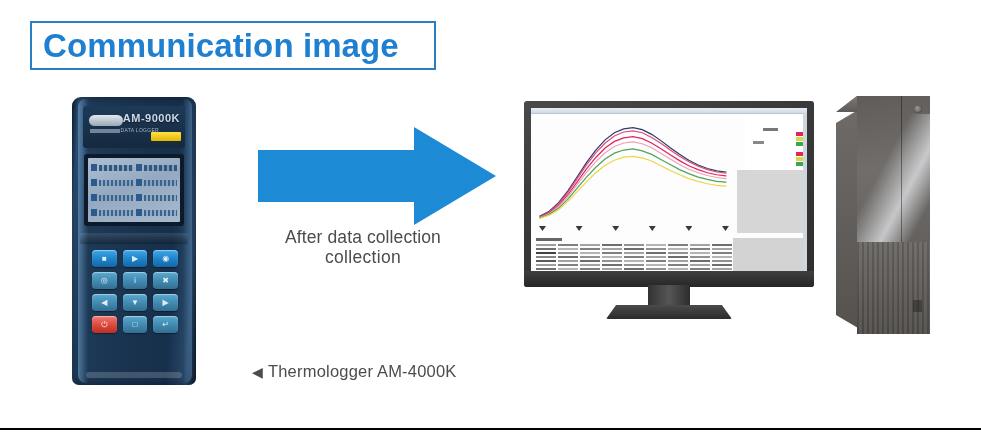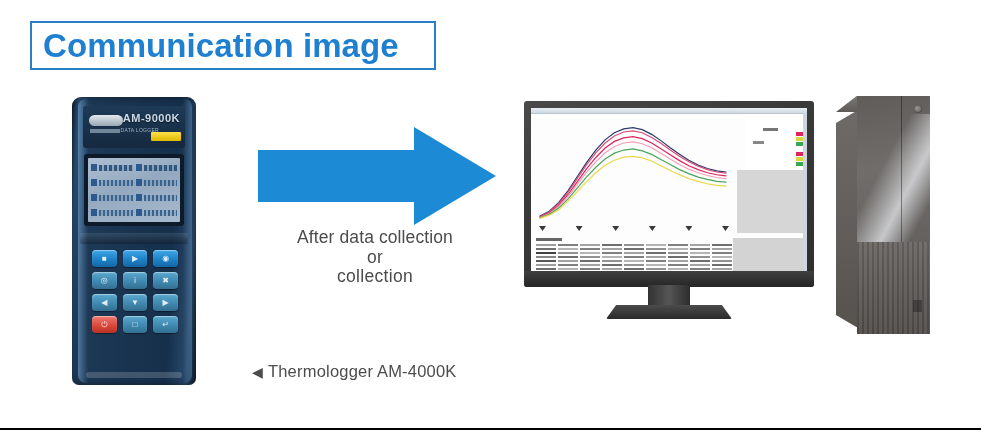--- a/index.html
+++ b/index.html
@@ -259,21 +259,21 @@
     font-size: 16px;
     font-weight: 700;
     color: #ffffff;
     letter-spacing: 0.1px;
     pointer-events: none;
   }
 
   
   #center-caption {
     position: absolute;
-    left: 244px;
+    left: 232px;
     top: 228px;
     width: 262px;
     text-align: center;
     color: #4c4c4c;
     font-size: 17.5px;
     line-height: 1.12;
     letter-spacing: 0.1px;
   }
   #center-caption .l3 { margin-top: 1px; }
   #center-caption .l4 { letter-spacing: 0.3px; }
@@ -645,21 +645,20 @@
   </div>
 
   <div id="arrow">
     <svg width="238" height="98" viewBox="0 0 238 98">
       <polygon points="0,23 156,23 156,0 238,49 156,98 156,75 0,75" fill="#1d8ad6"></polygon>
     </svg>
   </div>
 
   <div id="center-caption">
     <div class="l1">After data collection</div>
-    <div class="l2">or</div>
     <div class="l4">collection</div>
   </div>
 
   <div id="device-caption">
     <span class="tri">◀</span>
     <span>Thermologger AM-4000K</span>
   </div>
 
   <div id="monitor">
     <div class="mon-bezel">

